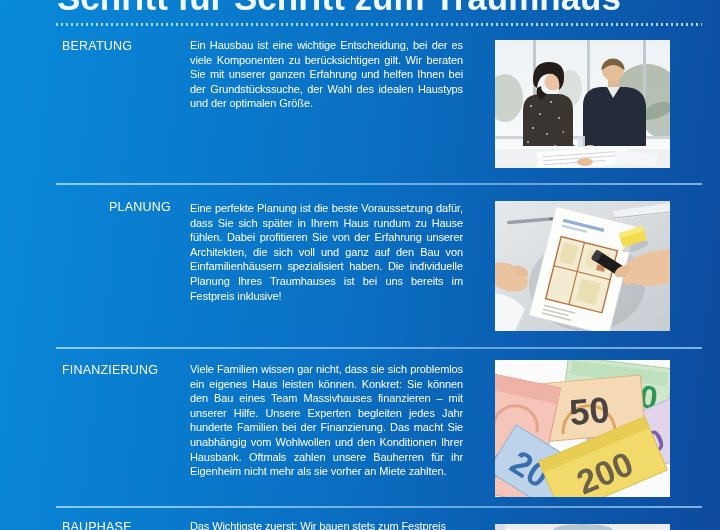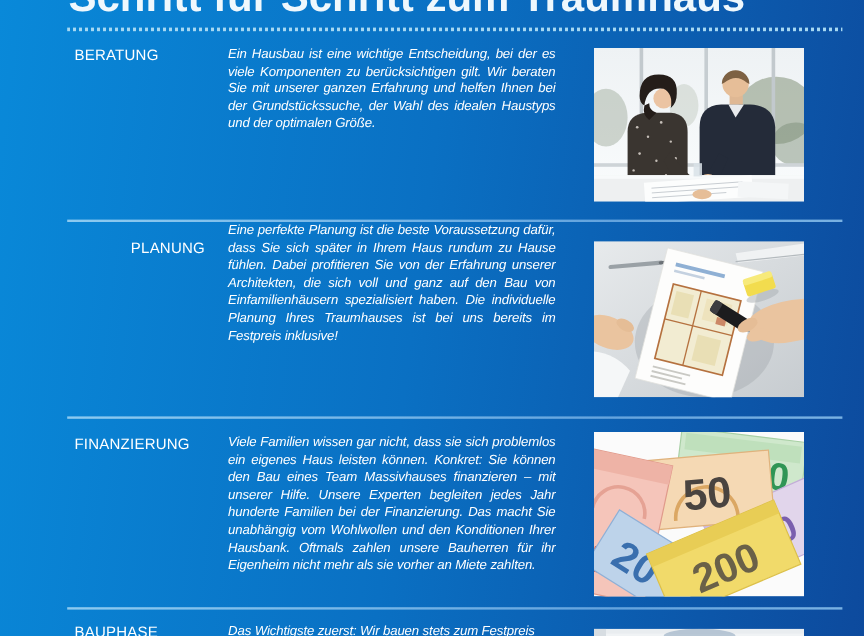--- a/index.html
+++ b/index.html
@@ -18,21 +18,21 @@
   }
   .sep{
     position:absolute;left:56px;width:646px;height:2px;
     background:linear-gradient(90deg,rgba(155,210,243,.9),rgba(122,180,232,.8) 70%,rgba(140,195,238,.85));
   }
   .label{
     position:absolute;left:62px;font-size:12.5px;font-weight:normal;color:#ffffff;letter-spacing:.2px;
   }
   .text{
     position:absolute;left:190px;width:273px;font-size:11px;line-height:14.6px;
-    color:#ffffff;text-align:justify;letter-spacing:-0.1px;font-style:italic;
+    color:#ffffff;text-align:justify;letter-spacing:-0.1px;
   }
   .photo{position:absolute;left:495px;display:block;}
   svg{display:block;}
 </style>
 </head>
 <body>
 
 <div class="page">
 
   <div class="title">Schritt für Schritt zum Traumhaus</div>
@@ -93,21 +93,21 @@
     </g>
     <g transform="rotate(3 140 118)">
       <rect x="120" y="112" width="42" height="13" fill="#f4f6f7"></rect>
     </g>
     <ellipse cx="90" cy="122" rx="8" ry="4" fill="#e6be98"></ellipse>
   </svg>
 
   <div class="sep" style="top:183px;"></div>
 
   <div class="label" style="top:200px;padding-left:47px;">PLANUNG</div>
-  <div class="text" style="top:185px;">Eine perfekte Planung ist die beste Voraussetzung dafür, dass Sie sich später in Ihrem Haus rundum zu Hause fühlen. Dabei profitieren Sie von der Erfahrung unserer Architekten, die sich voll und ganz auf den Bau von Einfamilienhäusern spezialisiert haben. Die individuelle Planung Ihres Traumhauses ist bei uns bereits im Festpreis inklusive!</div>
+  <div class="text" style="top:201px;">Eine perfekte Planung ist die beste Voraussetzung dafür, dass Sie sich später in Ihrem Haus rundum zu Hause fühlen. Dabei profitieren Sie von der Erfahrung unserer Architekten, die sich voll und ganz auf den Bau von Einfamilienhäusern spezialisiert haben. Die individuelle Planung Ihres Traumhauses ist bei uns bereits im Festpreis inklusive!</div>
   <svg class="photo" style="top:201px;" width="175" height="130" viewBox="0 0 175 130">
     <defs>
       <linearGradient id="desk" x1="0" y1="0" x2="1" y2="1">
         <stop offset="0" stop-color="#e7eaec"></stop>
           <stop offset="1" stop-color="#c7ccd0"></stop>
       </linearGradient>
     </defs>
     <rect width="175" height="130" fill="url(#desk)"></rect>
     <polygon points="118,10 175,2 175,12 120,18" fill="#f0f2f3"></polygon>
     <line x1="118" y1="17" x2="175" y2="11" stroke="#b4babe" stroke-width="1"></line>

